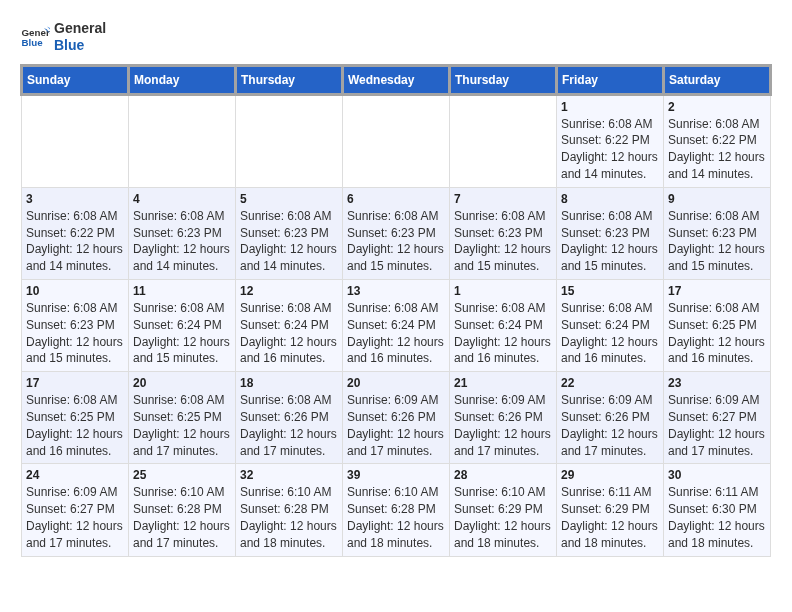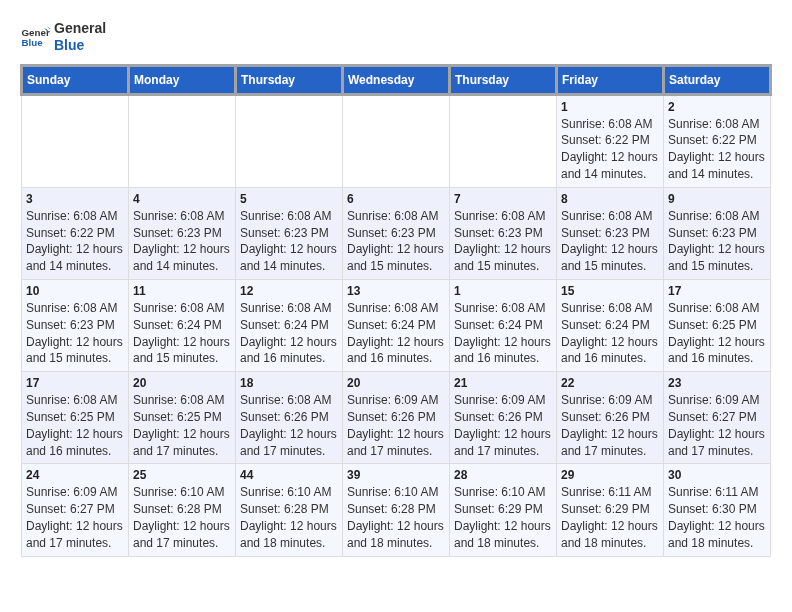--- a/index.html
+++ b/index.html
@@ -280,21 +280,21 @@
 Sunset: 6:27 PM
 Daylight: 12 hours and 17 minutes.</div>
         </td>
         <td>
           <div class="day-num">25</div>
           <div class="day-info" style="white-space: pre-line;">Sunrise: 6:10 AM
 Sunset: 6:28 PM
 Daylight: 12 hours and 17 minutes.</div>
         </td>
         <td>
-          <div class="day-num">44</div>
+          <div class="day-num">32</div>
           <div class="day-info" style="white-space: pre-line;">Sunrise: 6:10 AM
 Sunset: 6:28 PM
 Daylight: 12 hours and 18 minutes.</div>
         </td>
         <td>
           <div class="day-num">39</div>
           <div class="day-info" style="white-space: pre-line;">Sunrise: 6:10 AM
 Sunset: 6:28 PM
 Daylight: 12 hours and 18 minutes.</div>
         </td>

